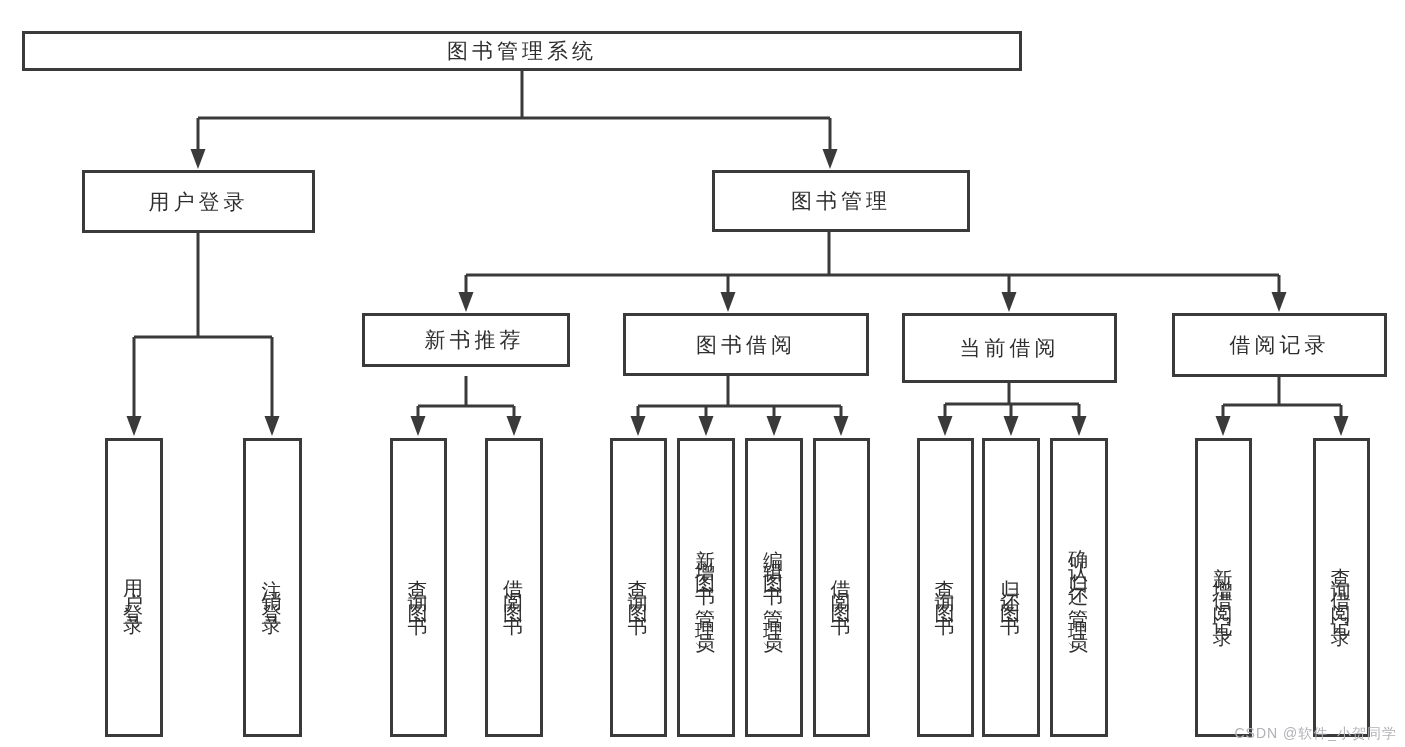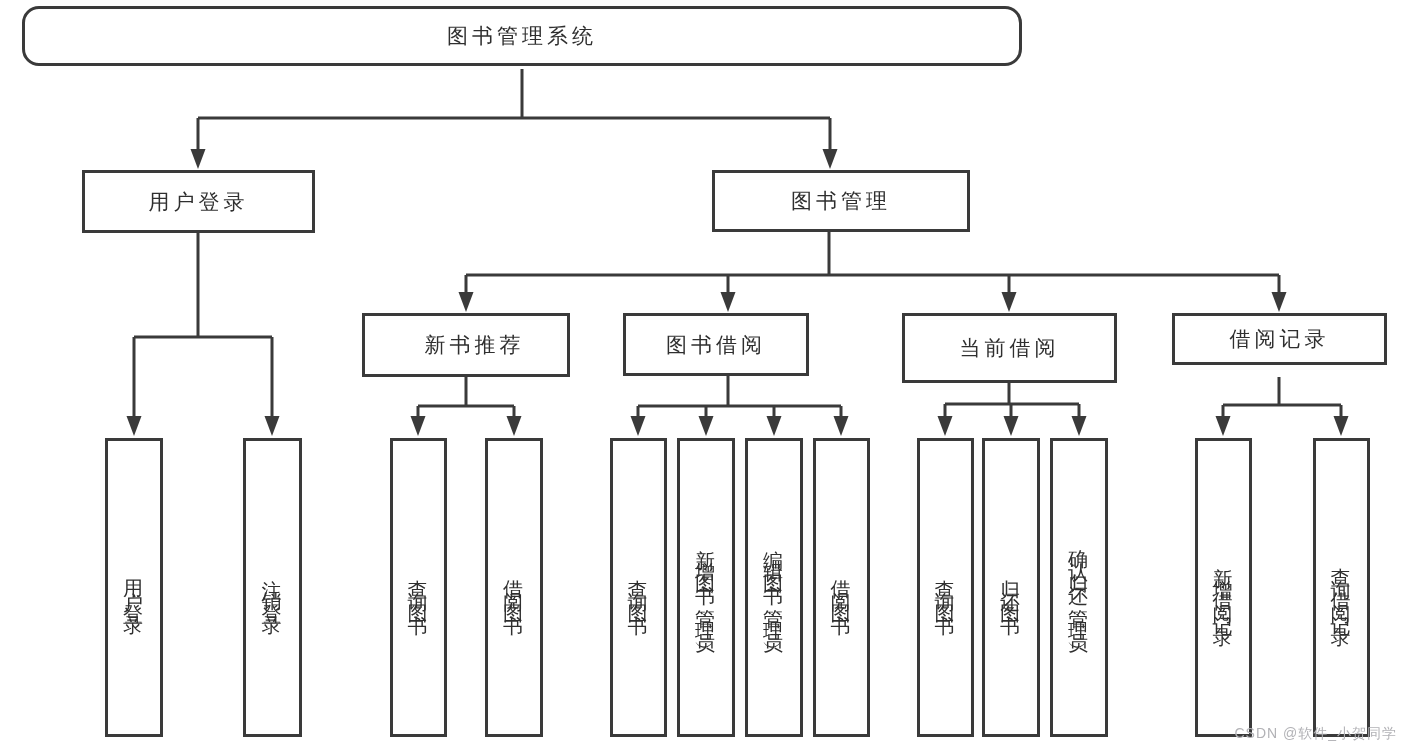--- a/index.html
+++ b/index.html
@@ -89,29 +89,29 @@
       <polygon points="1071.5,416 1086.5,416 1079,436"></polygon>
     </g>
 
     <g>
       <path d="M1279 377 V405 M1223 405 H1341 M1223 405 V418 M1341 405 V418"></path>
       <polygon points="1215.5,416 1230.5,416 1223,436"></polygon>
       <polygon points="1333.5,416 1348.5,416 1341,436"></polygon>
     </g>
   </svg>
 
-  <div class="node" style="left:22px;top:6px;width:1000px;height:60px;border-radius:17px;">图书管理系统</div>
+  <div class="node" style="left:22px;top:31px;width:1000px;height:40px;">图书管理系统</div>
 
   <div class="node" style="left:82px;top:170px;width:233px;height:63px;">用户登录</div>
   <div class="node" style="left:712px;top:170px;width:258px;height:62px;">图书管理</div>
 
-  <div class="node" style="left:362px;top:313px;width:208px;height:64px;padding-left:17px;">新书推荐</div>
-  <div class="node" style="left:623px;top:313px;width:186px;height:63px;font-family:Liberation Serif, serif;">图书借阅</div>
+  <div class="node" style="left:362px;top:313px;width:208px;height:54px;padding-left:17px;">新书推荐</div>
+  <div class="node" style="left:623px;top:313px;width:246px;height:63px;font-family:Liberation Serif, serif;">图书借阅</div>
   <div class="node" style="left:902px;top:313px;width:215px;height:70px;">当前借阅</div>
-  <div class="node" style="left:1172px;top:313px;width:215px;height:52px;">借阅记录</div>
+  <div class="node" style="left:1172px;top:313px;width:215px;height:64px;">借阅记录</div>
 
   <div class="node leaf" style="left:105px;top:438px;width:58px;height:299px;">用户登录</div>
   <div class="node leaf" style="left:243px;top:438px;width:59px;height:299px;">注销登录</div>
   <div class="node leaf" style="left:390px;top:438px;width:57px;height:299px;">查询图书</div>
   <div class="node leaf" style="left:485px;top:438px;width:58px;height:299px;">借阅图书</div>
   <div class="node leaf" style="left:610px;top:438px;width:57px;height:299px;">查询图书</div>
   <div class="node leaf" style="left:677px;top:438px;width:58px;height:299px;">新增图书（管理员）</div>
   <div class="node leaf" style="left:745px;top:438px;width:58px;height:299px;">编辑图书（管理员）</div>
   <div class="node leaf" style="left:813px;top:438px;width:57px;height:299px;">借阅图书</div>
   <div class="node leaf" style="left:917px;top:438px;width:57px;height:299px;">查询图书</div>

